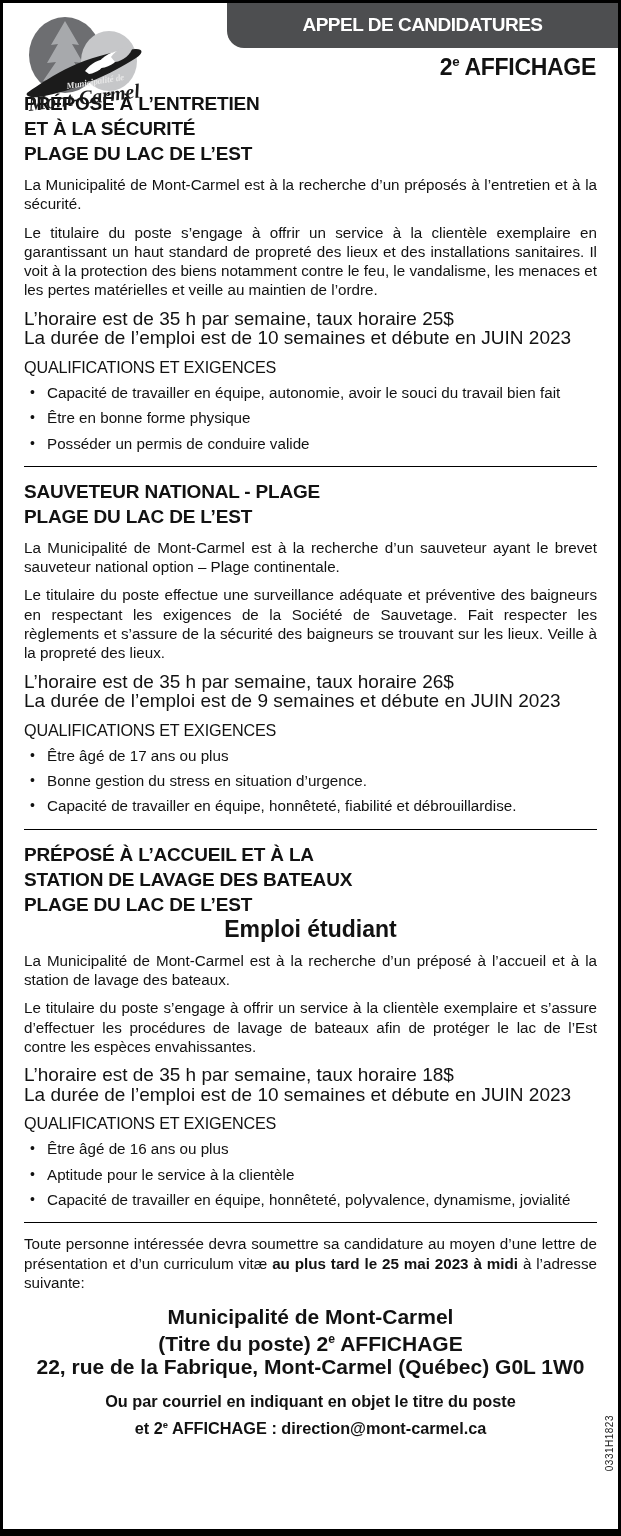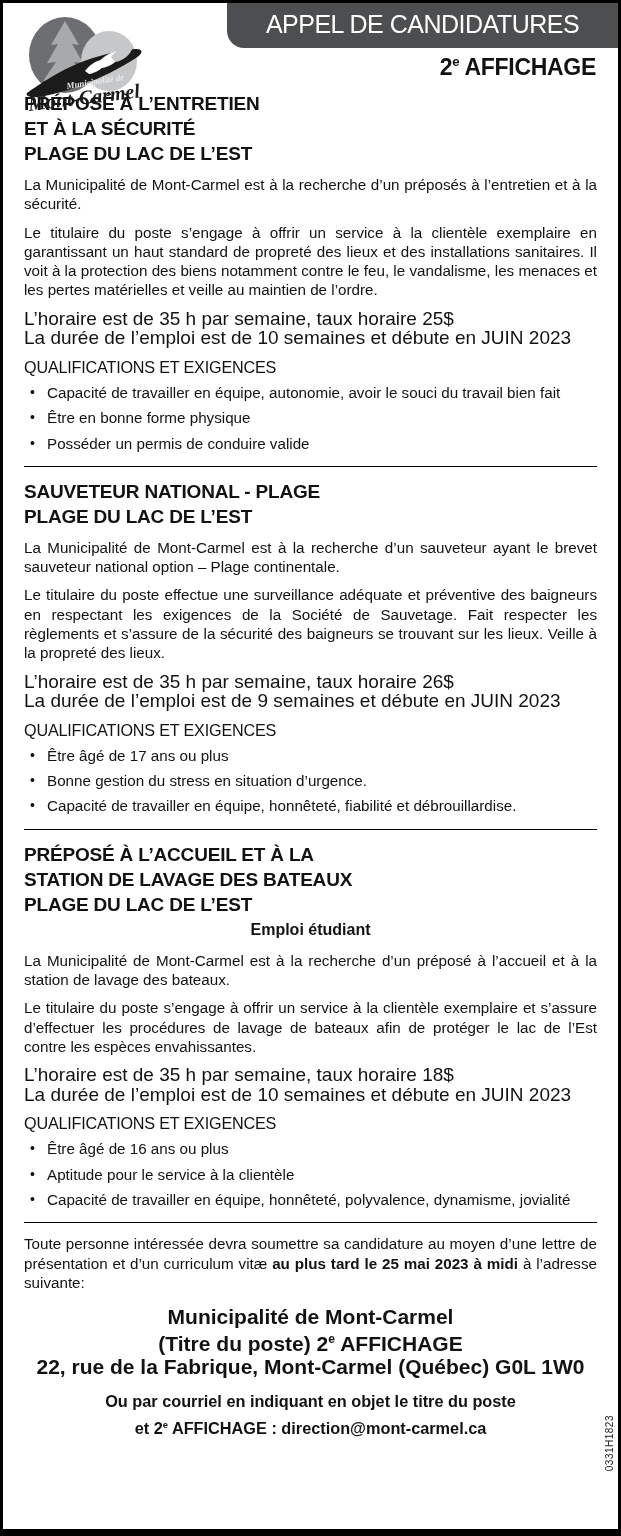--- a/index.html
+++ b/index.html
@@ -25,22 +25,22 @@
     right: 0;
     height: 45px;
     background: #4d4e50;
     border-bottom-left-radius: 17px;
     display: flex;
     align-items: center;
     justify-content: center;
   }
   .banner-title {
     color: #ffffff;
-    font-weight: normal;
-    font-size: 25px;
+    font-weight: bold;
+    font-size: 19px;
     letter-spacing: -0.5px;
     white-space: nowrap;
     padding-bottom: 2px;
   }
   .affichage-line {
     position: absolute;
     top: 51px;
     right: 22px;
     font-weight: bold;
     font-size: 23px;
@@ -63,21 +63,21 @@
   .job-title {
     text-align: left;
     font-weight: bold;
     font-size: 19px;
     line-height: 25px;
     letter-spacing: -0.2px;
   }
   .job-subtitle {
     text-align: center;
     font-weight: bold;
-    font-size: 16px;
+    font-size: 23px;
     line-height: 25px;
   }
   .para {
     margin-top: 9px;
     font-size: 15.2px;
     line-height: 19.3px;
     text-align: justify;
   }
   .schedule {
     margin-top: 9px;

